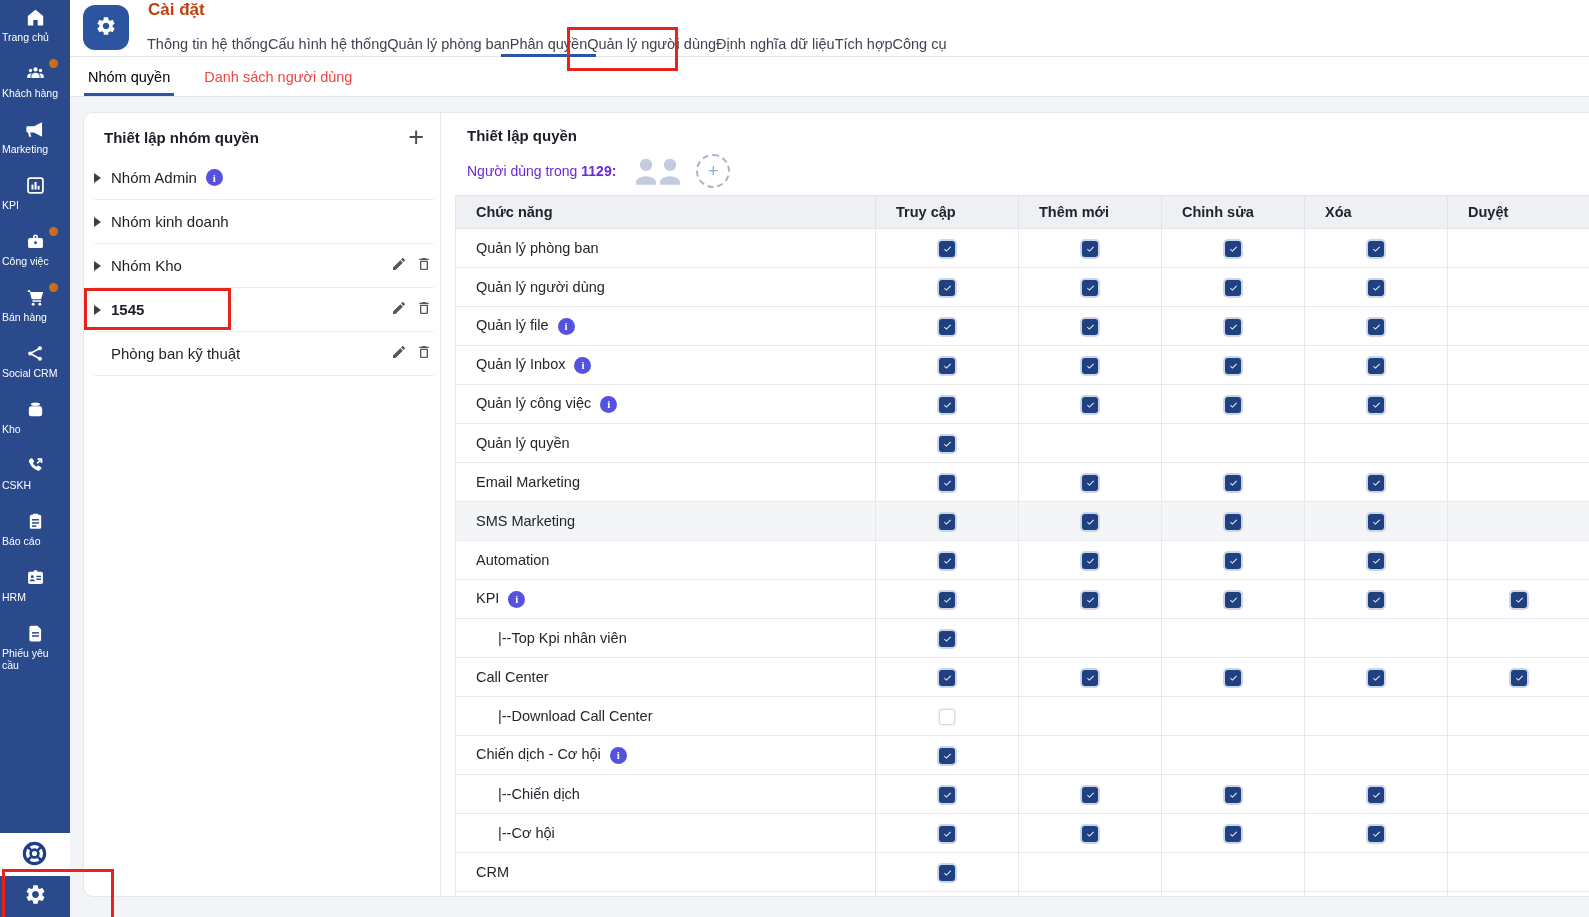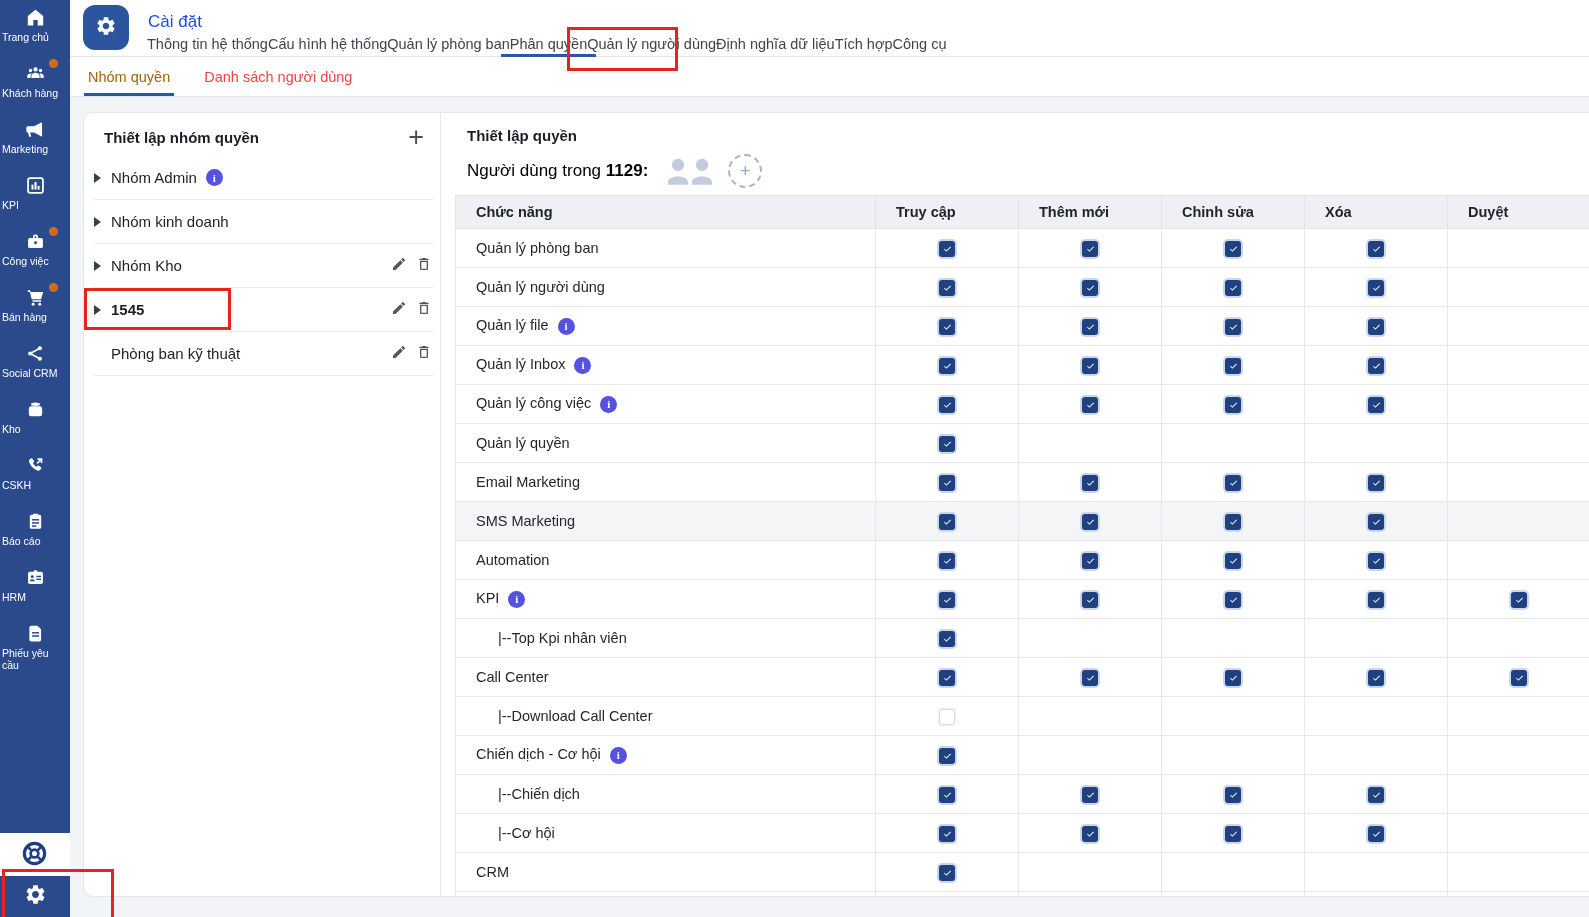--- a/index.html
+++ b/index.html
@@ -18,30 +18,30 @@
   .sidebar-gear-block { position:absolute; left:0; top:876px; width:70px; height:41px; background:#2a4a8b;
     display:flex; align-items:center; justify-content:center; z-index:5; cursor:pointer; }
   .sidebar-gear-block svg { width:23px; height:23px; }
 
   
   .header { position:absolute; left:70px; top:0; right:0; height:57px; background:#fff;
     border-bottom:1px solid #e3e5e9; z-index:3; }
   .gear-btn { position:absolute; left:13px; top:5px; width:46px; height:45px; background:#2d549e; border-radius:12px;
     display:flex; align-items:center; justify-content:center; cursor:pointer; }
   .gear-btn svg { width:22px; height:22px; }
-  .page-title { position:absolute; left:78px; top:12px; font-size:17px; font-weight:normal; color:#1d4ed8; }
+  .page-title { position:absolute; left:78px; top:0; font-size:17px; font-weight:bold; color:#c2410c; }
   .tabs { position:absolute; left:77px; top:30px; display:flex; height:27px; }
   .tab { position:relative; font-size:14.5px; color:#3d4450; display:flex; align-items:center; cursor:pointer; }
   .tab.active::after { content:""; position:absolute; left:-9px; right:-9px; bottom:0; height:3px; background:#2b55a8; }
 
   
   .subtabs { position:absolute; left:70px; top:57px; right:0; height:40px; background:#fff;
     border-bottom:1px solid #e3e5e9; display:flex; align-items:stretch; padding-left:16px; gap:30px; z-index:3; }
   .subtab { position:relative; display:flex; align-items:center; font-size:14.5px; color:#ef4444; padding:0 2px; cursor:pointer; }
-  .subtab.active { color:#a16207; }
+  .subtab.active { color:#000000; }
   .subtab.active::after { content:""; position:absolute; left:-2px; right:-2px; bottom:0; height:3px; background:#2b55a8; }
 
   
   .page-bg { position:absolute; left:70px; top:97px; right:0; bottom:0; background:#f3f4f8; }
   .card { position:absolute; left:83px; top:112px; width:1520px; height:785px; background:#fff;
     border:1px solid #e4e6ea; border-radius:10px; overflow:hidden; z-index:2; }
 
   
   .left-panel { position:absolute; left:0; top:0; width:357px; height:100%; border-right:1px solid #e6e8ec; }
   .panel-title-row { display:flex; align-items:center; justify-content:space-between; padding:14px 16px 9px 20px; }
@@ -57,21 +57,21 @@
   .row-actions { margin-left:auto; display:flex; gap:9px; align-items:center; padding-right:2px; }
   .row-actions svg { width:16px; height:16px; cursor:pointer; }
   .info-badge { display:inline-flex; width:17px; height:17px; border-radius:50%; background:#5551e1; color:#fff;
     font-size:11px; font-weight:bold; align-items:center; justify-content:center; margin-left:9px;
     font-family:"Liberation Serif", serif; cursor:pointer; flex:0 0 auto; }
 
   
   .right-panel { position:absolute; left:357px; top:0; right:0; height:100%; }
   .perm-title { font-size:15px; font-weight:bold; color:#1b1e26; margin:14px 0 0 26px; }
   .users-row { display:flex; align-items:center; margin:7px 0 0 26px; height:40px; }
-  .users-label { font-size:17px; color:#000000; }
+  .users-label { font-size:14px; color:#6d28d9; }
   .users-label b { font-weight:bold; }
   .avatars { display:flex; align-items:center; margin-left:10px; }
   .avatar { width:40px; height:40px; flex:0 0 auto; }
   .avatar + .avatar { margin-left:-16px; }
   .add-user { width:34px; height:34px; border:2px dashed #aab4c8; border-radius:50%; margin-left:6px;
     display:flex; align-items:center; justify-content:center; color:#8fb0dd; font-size:19px; font-weight:300; cursor:pointer; }
 
   
   table.perm { border-collapse:collapse; margin:4px 0 0 14px; table-layout:fixed; width:1135px; }
   table.perm th { background:#eef0f4; border:1px solid #e2e4e9; height:33px; text-align:left;

